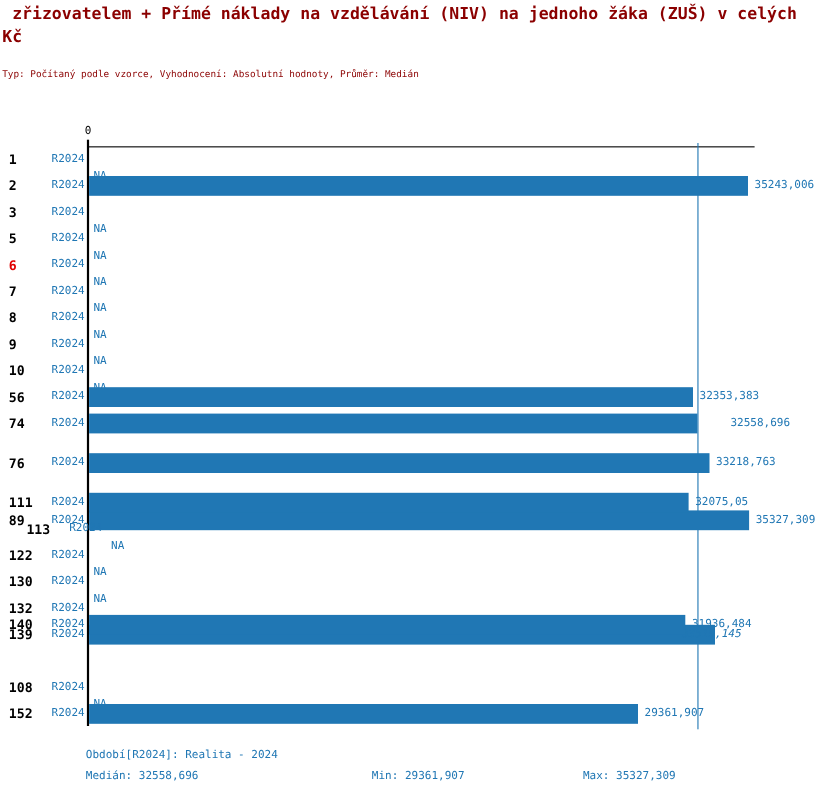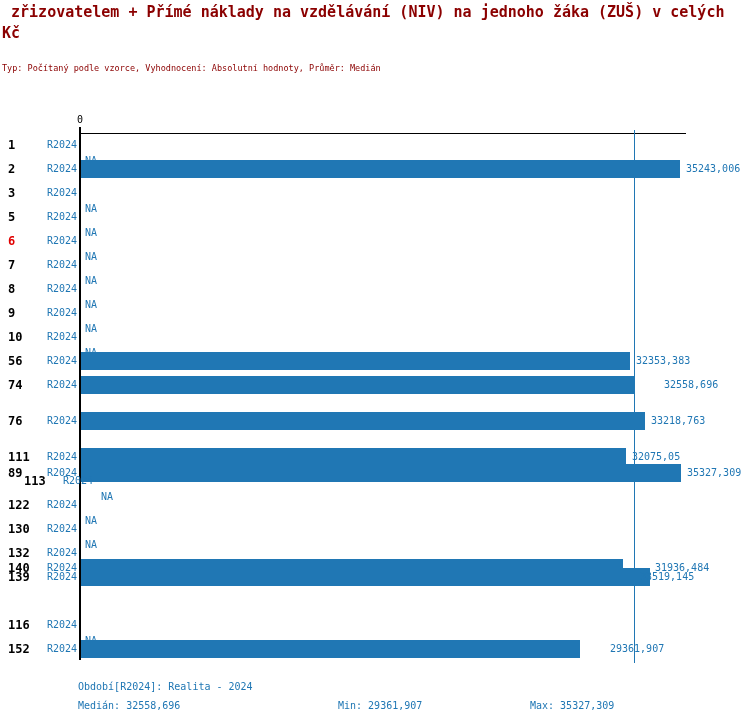--- a/index.html
+++ b/index.html
@@ -140,38 +140,38 @@
       </div>
       <div class="row" style="top: 541px;">
         <span class="num">132</span>
         <span class="period">R2024</span>
         <span class="na">NA</span>
       </div>
       <div class="row" style="top: 565px;">
         <span class="num">139</span>
         <span class="period">R2024</span>
         <div class="bar" style="width: 569px;"></div>
-        <span class="val" style="left: 640px;">33519,145</span>
+        <span class="val" style="left: 620px; font-style: italic;">33519,145</span>
       </div>
       <div class="row" style="top: 556px;">
         <span class="num">140</span>
         <span class="period">R2024</span>
         <div class="bar" style="width: 542px;"></div>
-        <span class="val" style="left: 629px; margin-left: 26px;">31936,484</span>
+        <span class="val" style="left: 629px;">31936,484</span>
       </div>
       <div class="row" style="top: 613px;">
-        <span class="num">116</span>
+        <span class="num">108</span>
         <span class="period">R2024</span>
         <span class="na">NA</span>
       </div>
       <div class="row" style="top: 637px;">
         <span class="num">152</span>
         <span class="period">R2024</span>
         <div class="bar" style="width: 499px;"></div>
-        <span class="val" style="left: 610px;">29361,907</span>
+        <span class="val" style="left: 586px;">29361,907</span>
       </div>
     </div>
 
   <div class="footer">
     <span class="f-period">Období[R2024]: Realita - 2024</span>
     <span class="f-median">Medián: 32558,696</span>
     <span class="f-min">Min: 29361,907</span>
     <span class="f-max">Max: 35327,309</span>
   </div>
 

